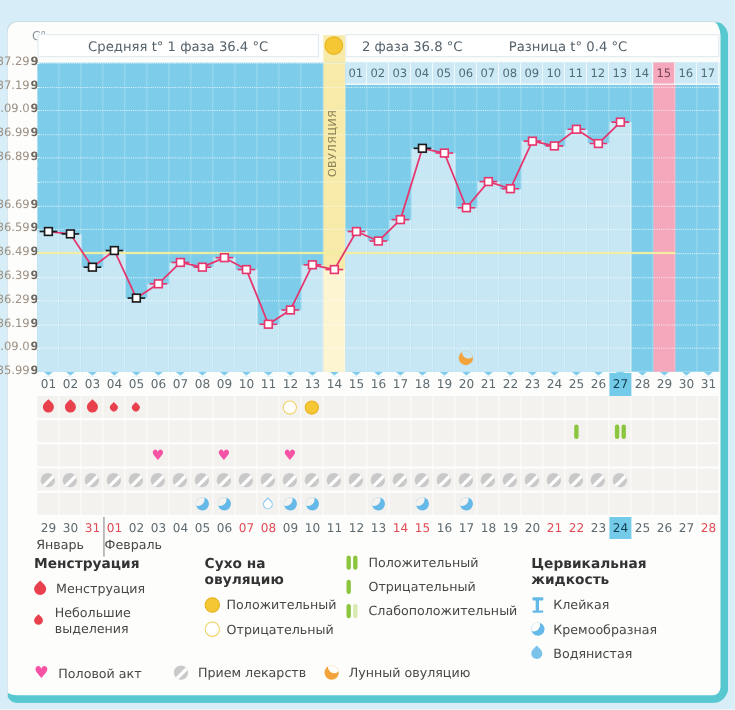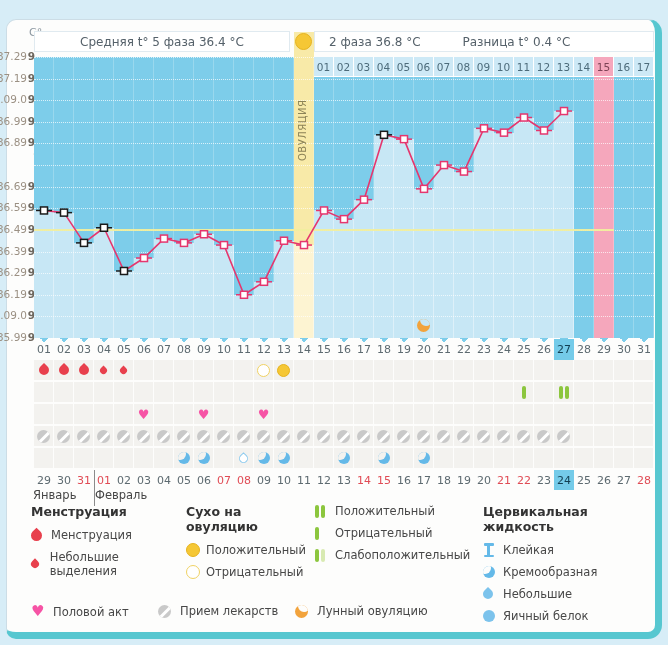--- a/index.html
+++ b/index.html
@@ -59,21 +59,21 @@
   .lg-item .ic{width:20px;display:flex;align-items:center;justify-content:flex-start;--cut:#fdfdfc}
   .lg-extra{position:absolute;display:flex;align-items:center;font-size:11.5px;color:#474747}
   .lg-extra .ic{width:22px;display:flex;align-items:center;--cut:#fdfdfc}
 </style>
 </head>
 <body>
 
 <div class="panel">
   <div class="unit">C°</div>
   <div class="hdr hdr1">
-    <span>Средняя t° 5 фаза 36.4 °C</span>
+    <span>Средняя t° 1 фаза 36.4 °C</span>
   </div>
   <div class="ovu-strip-top"></div>
   <div class="ovu-dot"></div>
   <div class="hdr hdr2">
     <span>2 фаза 36.8 °C</span>
     <span>Разница t° 0.4 °C</span>
   </div>
 
   <div id="ylabels">
       <div class="ylabel" style="top: 30px;">
@@ -687,27 +687,21 @@
         <div class="lg-item">
           <div class="ic">
             <div class="i-cream" style="--cut: #fdfdfc;"></div>
           </div>
           <span>Кремообразная</span>
         </div>
         <div class="lg-item">
           <div class="ic">
             <div class="i-water"></div>
           </div>
-          <span>Небольшие</span>
-        </div>
-        <div class="lg-item">
-          <div class="ic">
-            <div class="i-ewm"></div>
-          </div>
-          <span>Яичный белок</span>
+          <span>Водянистая</span>
         </div>
       </div>
   </div>
   <div id="lg-extras">
       <div class="lg-extra" style="left: 24px; top: 584px;">
         <div class="ic">
           <div class="i-heart" style="font-size: 15px;">♥</div>
         </div>
         <span>Половой акт</span>
       </div>

